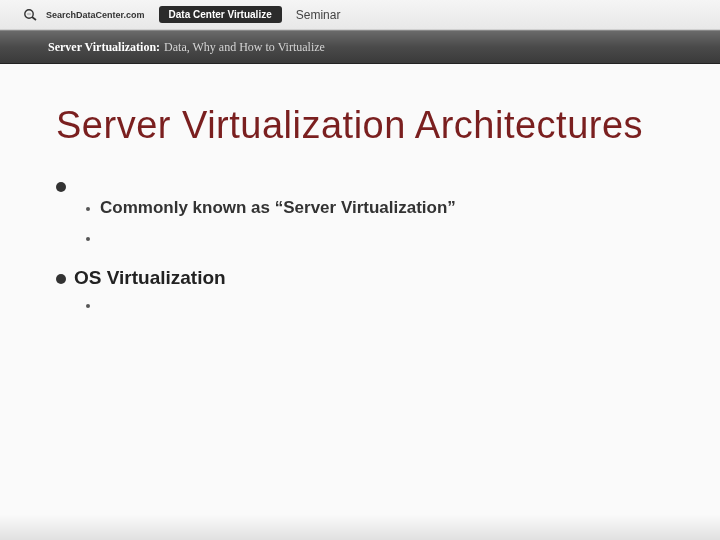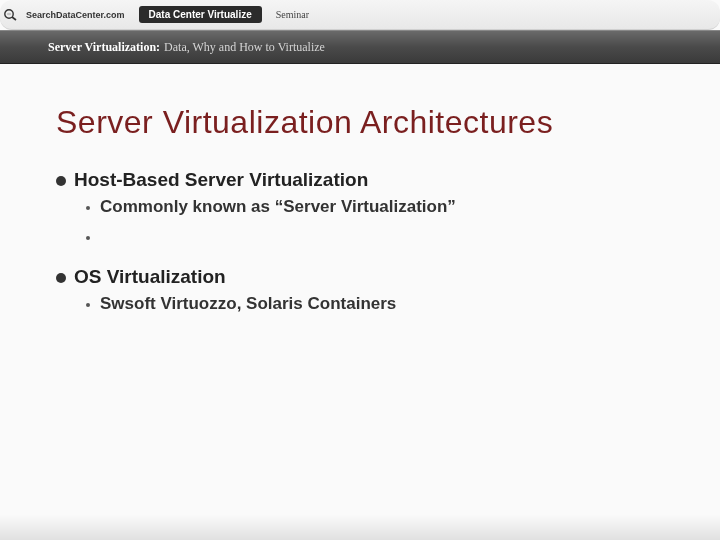--- a/index.html
+++ b/index.html
@@ -9,46 +9,45 @@
     background: #fafafa;
     font-family: Verdana, Geneva, sans-serif;
     position: relative;
     overflow: hidden;
   }
   .header-top {
     height: 30px;
     background: linear-gradient(to bottom, #f5f5f5 0%, #e8e8e8 100%);
     display: flex;
     align-items: center;
-    padding: 0 2px;
+    padding: 0 22px;
     gap: 14px;
     border-bottom: 1px solid #d0d0d0;
-    border-radius: 12px;
   }
   .logo-glass {
     display: flex;
     align-items: center;
     gap: 4px;
   }
   .brand-text {
     font-size: 9px;
     color: #333;
     font-weight: bold;
   }
   .pill {
     background: #2b2b2b;
     color: #fff;
     font-size: 10px;
     padding: 3px 10px;
     border-radius: 3px;
     font-weight: bold;
   }
   .seminar {
-    font-family: Liberation Serif, serif;
-    font-size: 10px;
+    font-family: Liberation Sans, sans-serif;
+    font-size: 12px;
     color: #444;
   }
   .title-band {
     height: 34px;
     background: linear-gradient(to bottom, #6a6a6a 0%, #4a4a4a 50%, #3a3a3a 100%);
     display: flex;
     align-items: center;
     padding: 0 48px;
     color: #fff;
     font-family: Georgia, serif;
@@ -61,21 +60,21 @@
   }
   .title-band .light {
     color: #d5d5d5;
     margin-left: 4px;
   }
   .content {
     padding: 40px 48px 20px 56px;
   }
   .slide-title {
     font-family: Verdana, Geneva, sans-serif;
-    font-size: 32px;
+    font-size: 38px;
     color: #7a1f1f;
     font-weight: normal;
     margin-bottom: 28px;
     letter-spacing: 0.5px;
   }
   .bullet-l1 {
     display: flex;
     align-items: flex-start;
     margin-bottom: 6px;
     gap: 8px;
@@ -144,35 +143,33 @@
 <div class="title-band">
   <span class="strong">Server Virtualization:</span>
   <span class="light">Data, Why and How to Virtualize</span>
 </div>
 
 <div class="content">
   <h1 class="slide-title">Server Virtualization Architectures</h1>
 
   <div class="bullet-l1">
     <span class="dot"></span>
-    <span class="txt">Host-Based Server Virtualization</span>
   </div>
   <div class="bullet-l2">
     <span class="dot"></span>
     <span class="txt">Commonly known as “Server Virtualization”</span>
   </div>
   <div class="bullet-l2">
     <span class="dot"></span>
   </div>
 
   <div class="section-gap"></div>
 
   <div class="bullet-l1">
     <span class="dot"></span>
     <span class="txt">OS Virtualization</span>
   </div>
   <div class="bullet-l2">
     <span class="dot"></span>
-    <span class="txt">Swsoft Virtuozzo, Solaris Containers</span>
   </div>
 </div>
 
 <div class="footer-fade"></div>
 
 </body></html>

